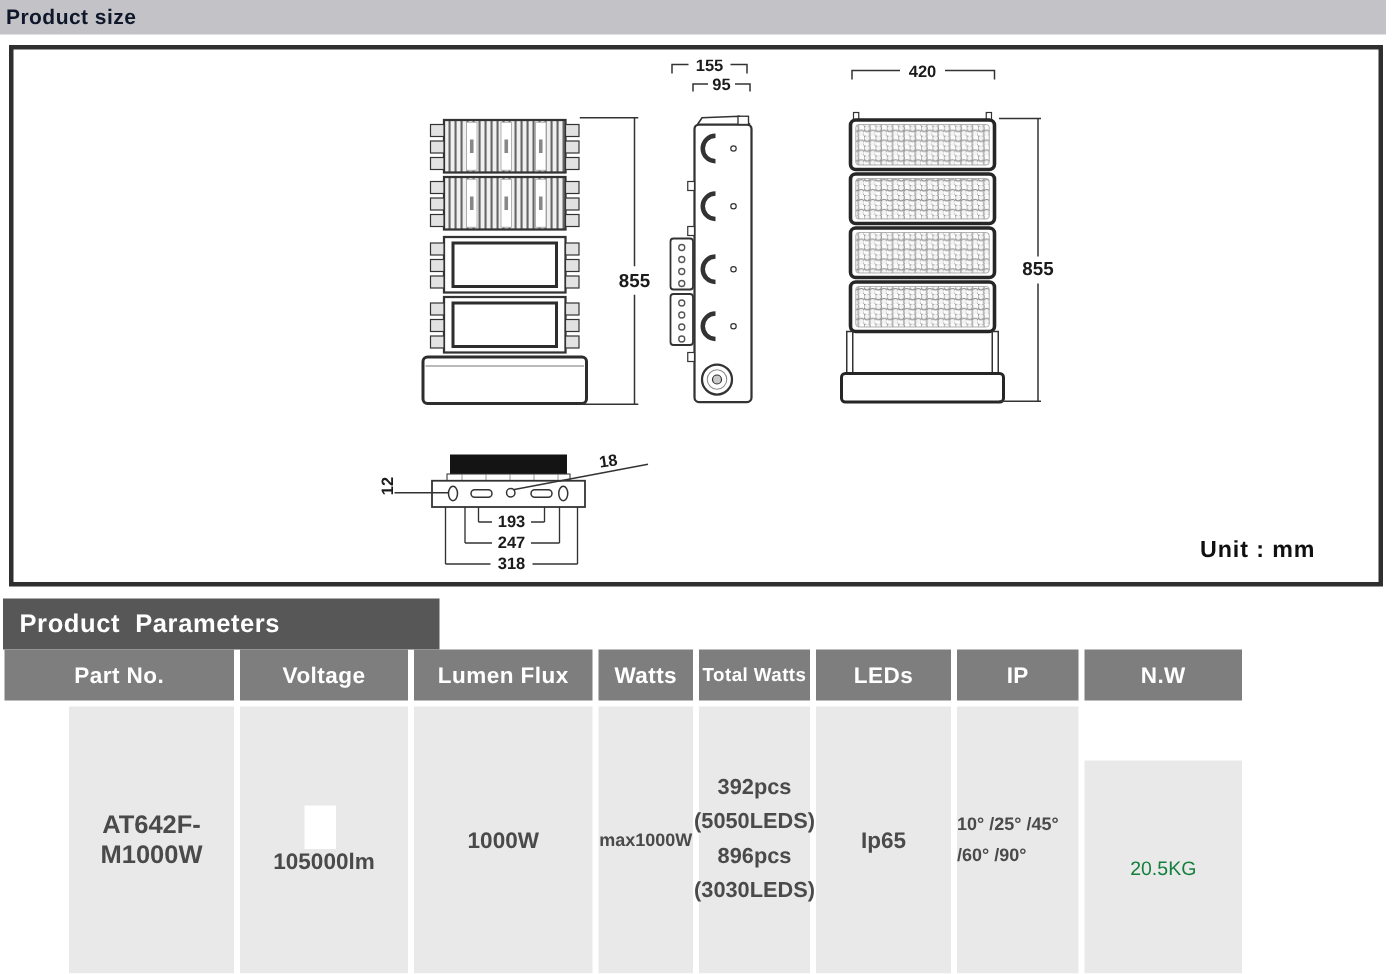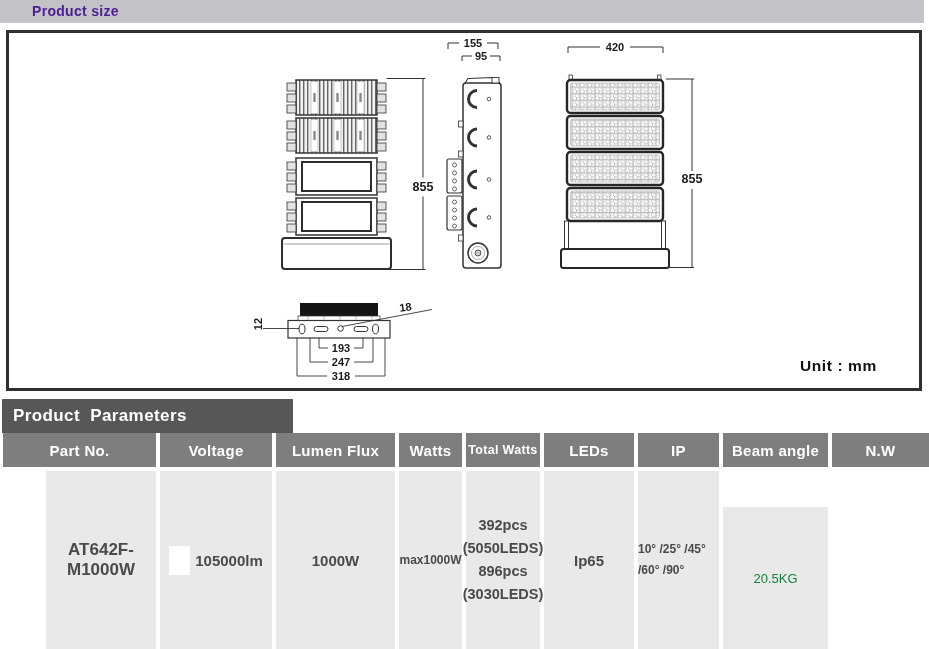--- a/index.html
+++ b/index.html
@@ -4,22 +4,22 @@
 <style>
   html,body{margin:0;padding:0;}
   body{
     width:929px;height:649px;position:relative;background:#fff;overflow:hidden;
     font-family:"Liberation Sans",sans-serif;
   }
   .topbar{
     position:absolute;left:0;top:0;width:924px;height:23px;background:#c2c2c7;
   }
   .topbar .title{
-    display:block;line-height:23px;padding-left:32px;font-size:14px;font-weight:bold;
-    color:#4c1d95;letter-spacing:.3px;border-radius:10px;
+    display:block;line-height:23px;padding-left:4px;font-size:14px;font-weight:bold;
+    color:#0f172a;letter-spacing:.3px;border-radius:10px;
   }
   .drawing-box{
     position:absolute;left:6px;top:30px;width:916px;height:361px;
     border:3px solid #2f2f2f;box-sizing:border-box;background:#fff;
   }
   .drawing-box svg{display:block;width:910px;height:355px;}
   .dim{font-size:11px;font-weight:bold;fill:#1b1b1b;text-anchor:middle;}
   .dim-lg{font-size:12.5px;font-weight:bold;fill:#1b1b1b;text-anchor:middle;}
   .unit{font-size:15.5px;font-weight:bold;fill:#101010;letter-spacing:.6px;}
   .params-header{
@@ -38,21 +38,21 @@
     background:#7e7e7e;color:#fff;font-weight:bold;font-size:15px;letter-spacing:.3px;
     display:flex;align-items:center;justify-content:center;white-space:nowrap;
   }
   .hcell.small{font-size:12.5px;}
   .bcell{
     background:#e9e9e9;color:#4a4a4a;font-weight:bold;font-size:15px;
     display:flex;flex-direction:column;align-items:center;justify-content:center;
     text-align:center;
   }
   .cell-part{font-size:17px;margin-left:43px;}
-  .cell-lumen{flex-direction:row;}
+  .cell-lumen{flex-direction:column;}
   .swatch{display:inline-block;width:21px;height:29px;background:#fff;margin-right:5px;}
   .cell-total{font-size:12px;}
   .cell-leds{font-size:14.5px;line-height:23px;}
   .cell-beam{align-items:flex-start;box-sizing:border-box;
     font-size:12px;line-height:21px;text-align:left;}
   .cell-nw{font-weight:normal;font-size:13px;color:#15803d;margin-top:36px;}
 </style>
 </head>
 <body>
 
@@ -235,21 +235,20 @@
 
 <div class="params-table">
   <div class="thead">
     <div class="hcell">Part No.</div>
     <div class="hcell">Voltage</div>
     <div class="hcell">Lumen Flux</div>
     <div class="hcell">Watts</div>
     <div class="hcell small">Total Watts</div>
     <div class="hcell">LEDs</div>
     <div class="hcell">IP</div>
-    <div class="hcell">Beam angle</div>
     <div class="hcell">N.W</div>
   </div>
   <div class="tbody">
     <div class="bcell cell-part">AT642F-M1000W</div>
     <div class="bcell cell-lumen">
       <span class="swatch"></span>
       <span>105000lm</span>
     </div>
     <div class="bcell">1000W</div>
     <div class="bcell cell-total">max1000W</div>

